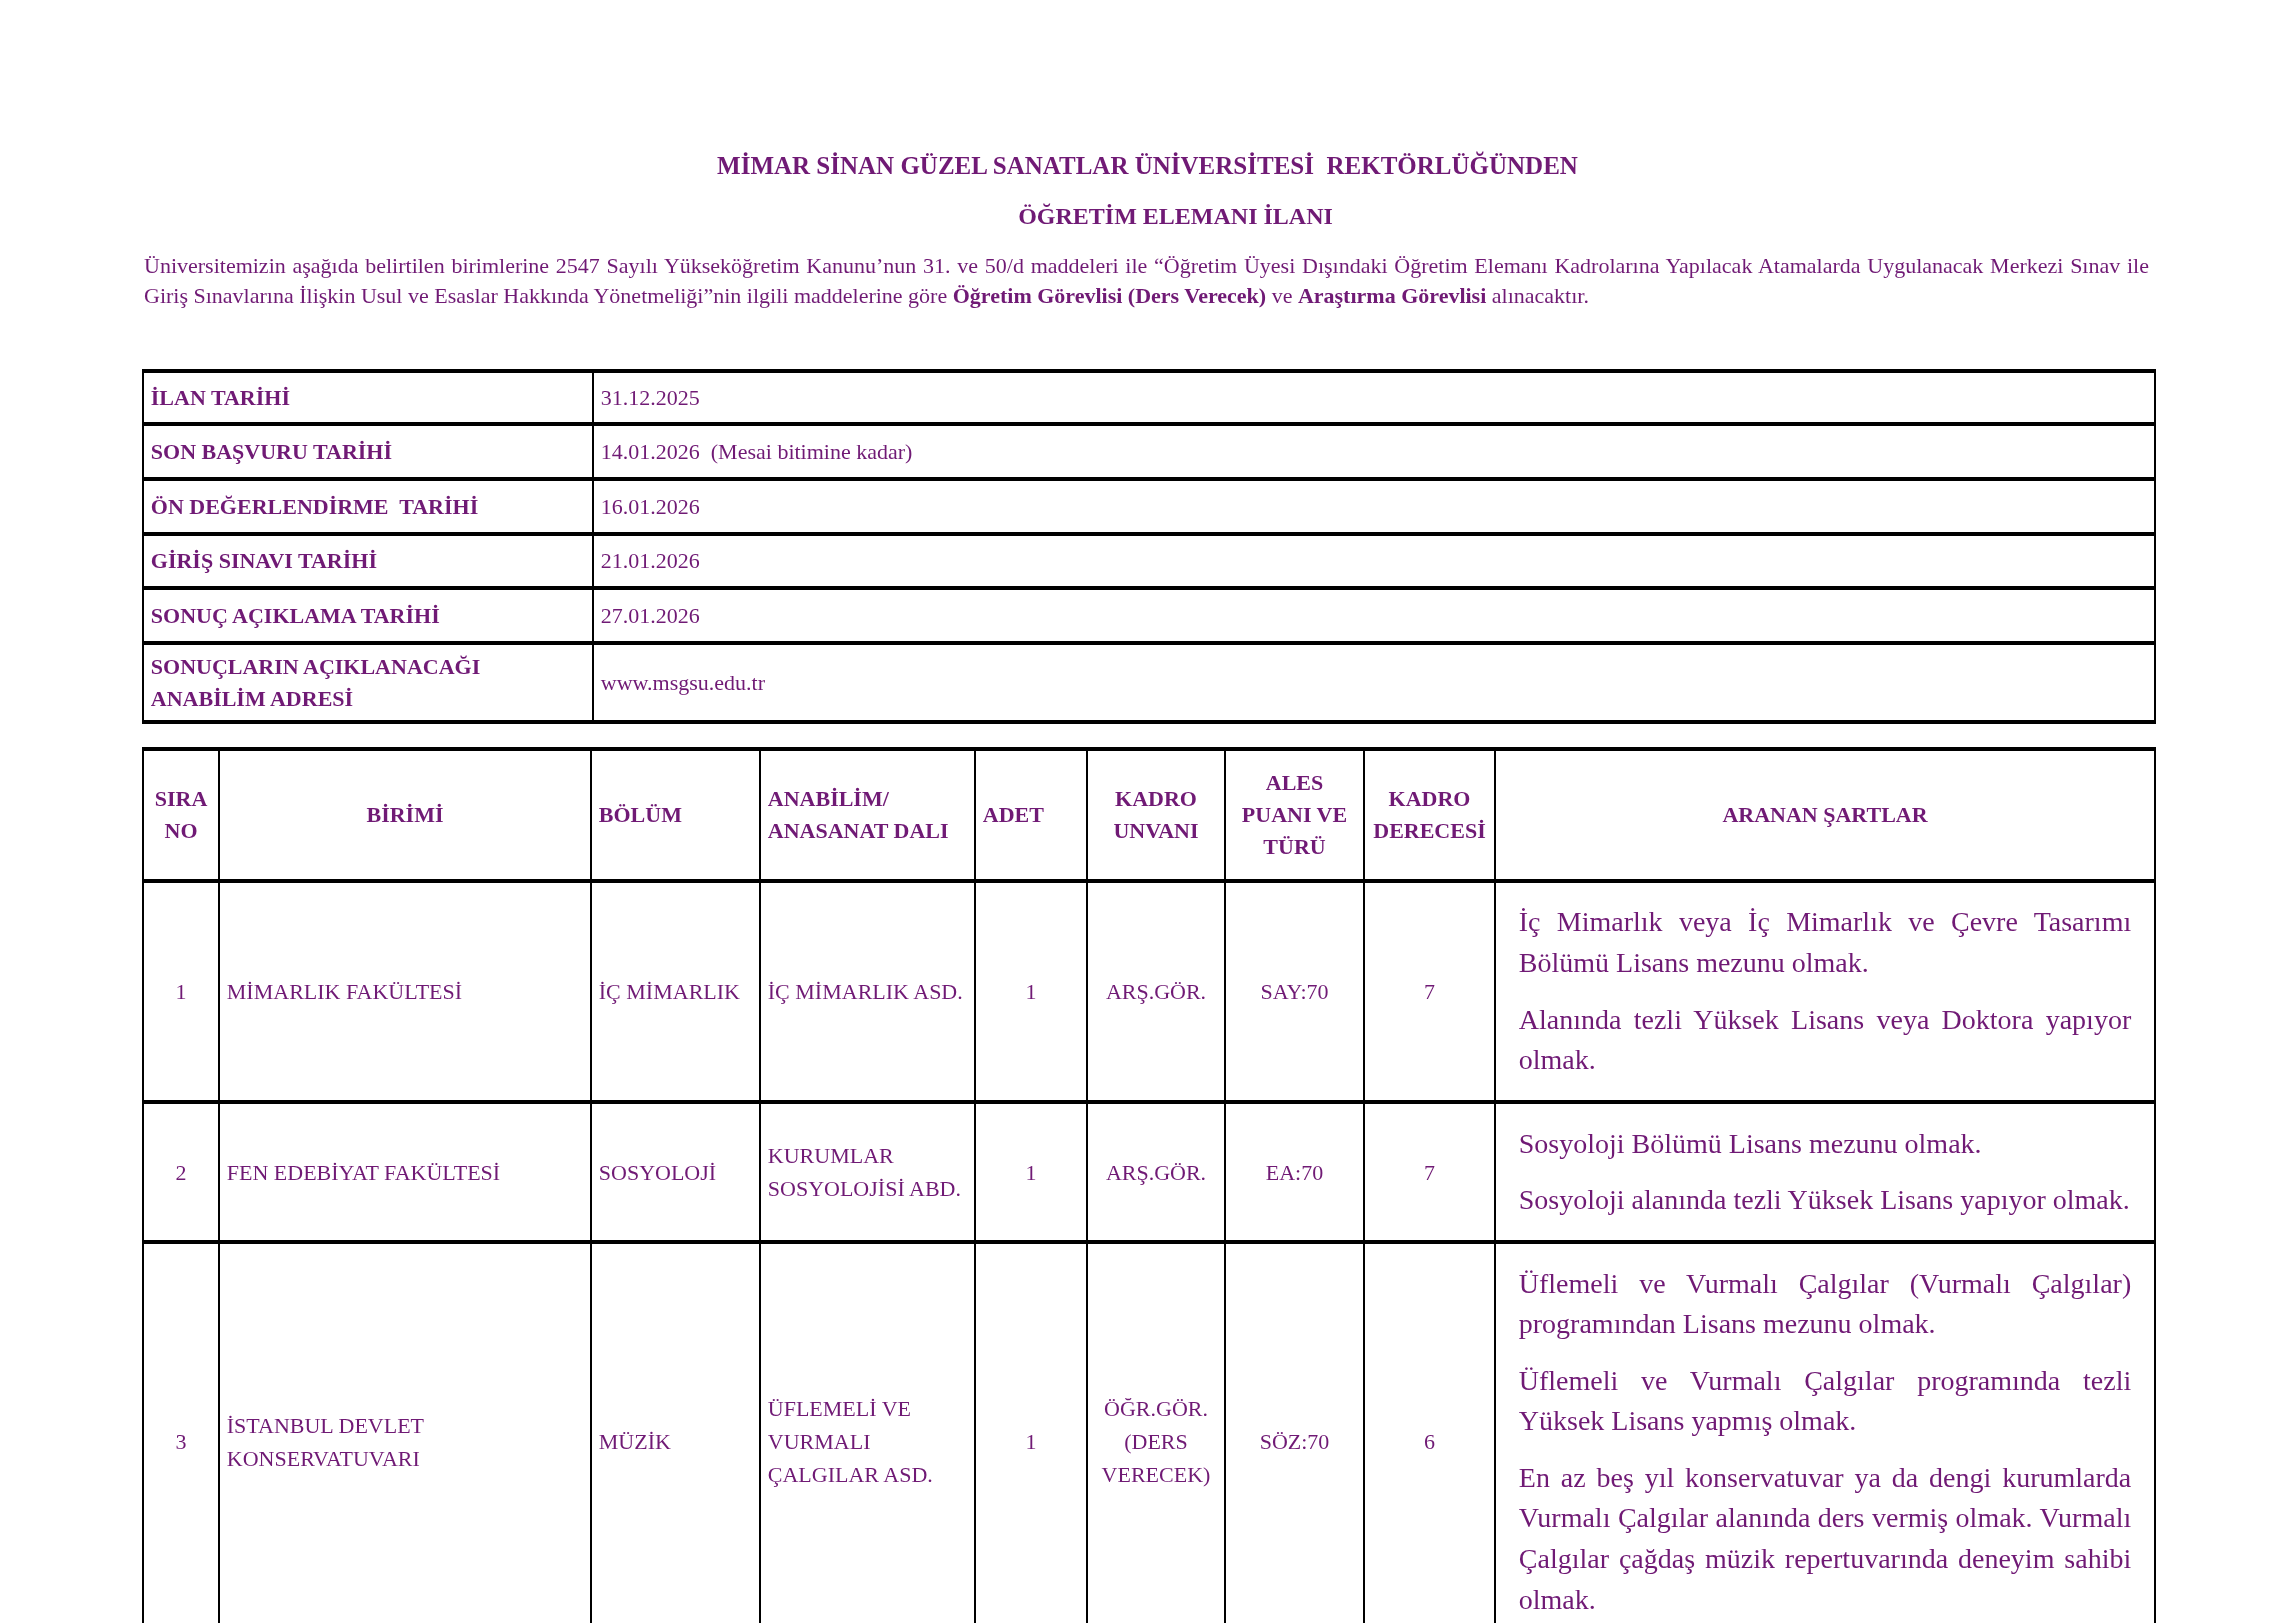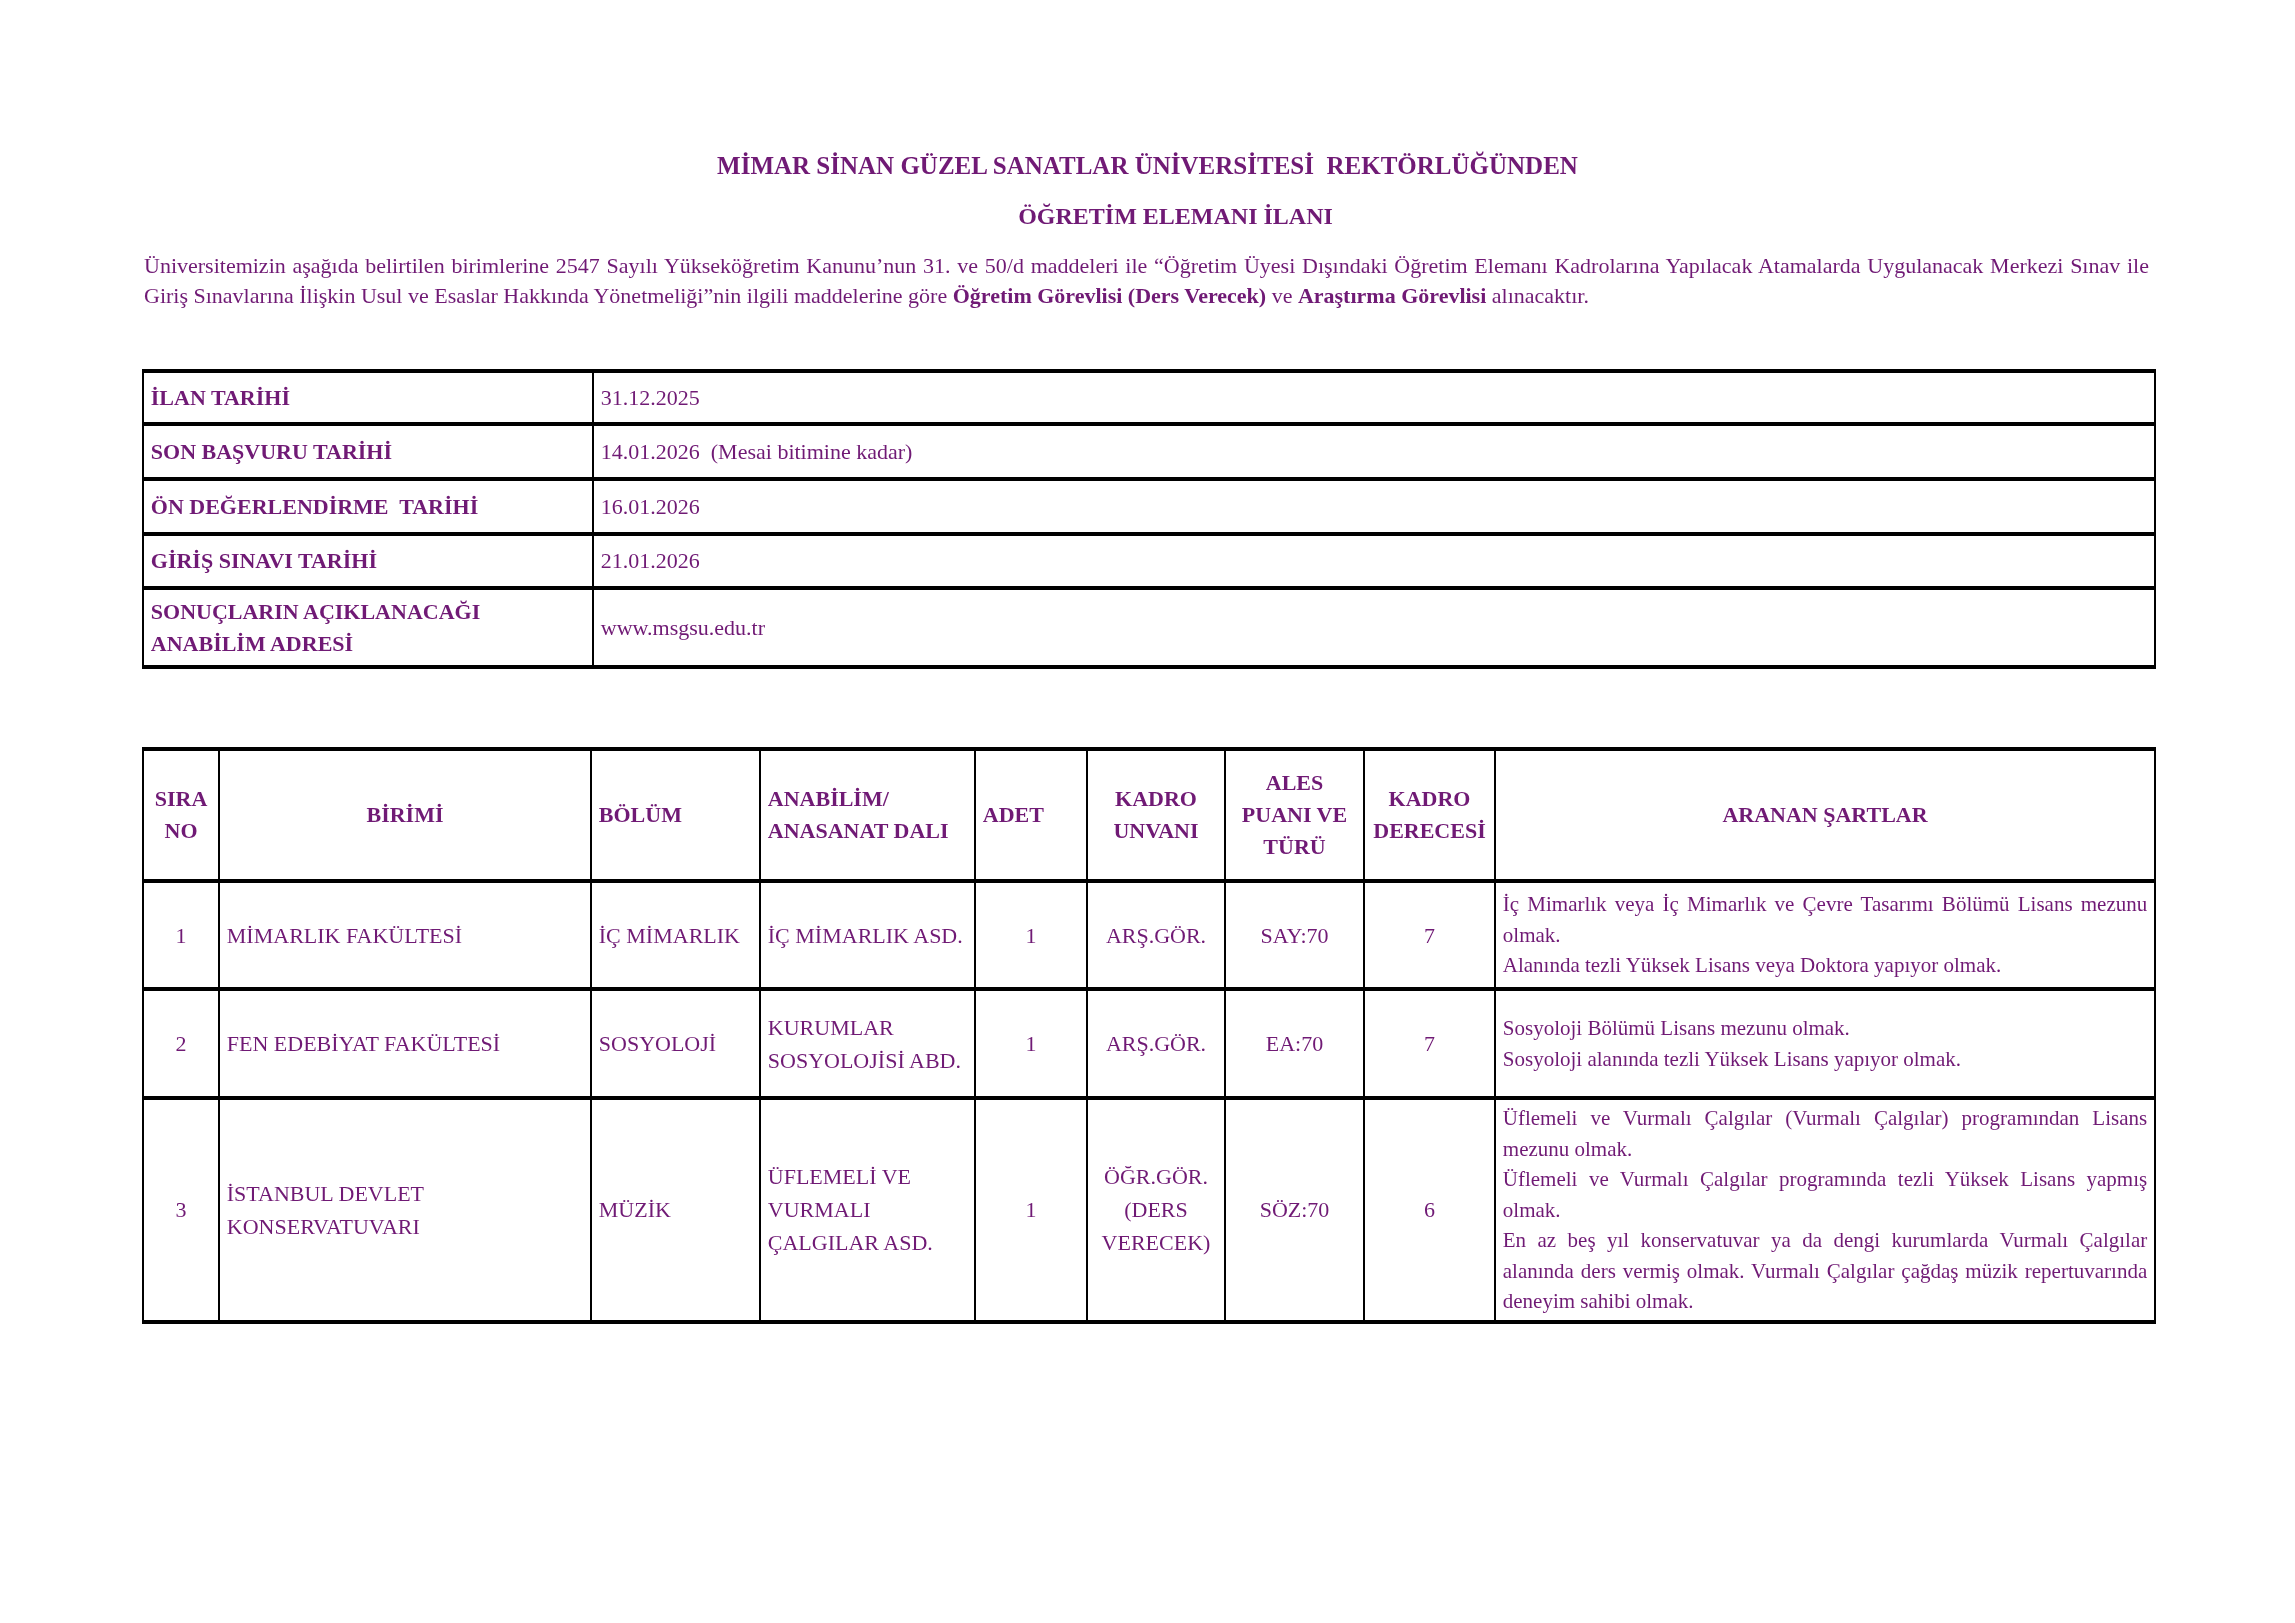--- a/index.html
+++ b/index.html
@@ -64,22 +64,22 @@
     text-align: center;
     white-space: pre-line;
     line-height: 1.45;
   }
   table.positions th.hleft { text-align: left; }
   table.positions td { white-space: pre-line; line-height: 1.5; }
   table.positions td.c { text-align: center; }
   table.positions td.l { text-align: left; }
   td.sartlar { white-space: normal !important; }
   td.sartlar p {
-    margin: 0;
-    font-size: 21px;
+    margin: 16px;
+    font-size: 28px;
     line-height: 1.45;
     text-align: justify;
     white-space: normal;
   }
 </style>
 </head>
 <body>
 
 <div class="page">
 
@@ -102,20 +102,24 @@
       <td class="lbl">SON BAŞVURU TARİHİ</td>
       <td class="val">14.01.2026  (Mesai bitimine kadar)</td>
     </tr>
     <tr style="height:55px">
       <td class="lbl">ÖN DEĞERLENDİRME  TARİHİ</td>
       <td class="val">16.01.2026</td>
     </tr>
     <tr style="height:54px">
       <td class="lbl">GİRİŞ SINAVI TARİHİ</td>
       <td class="val">21.01.2026</td>
+    </tr>
+    <tr style="height:55px">
+      <td class="lbl">SONUÇ AÇIKLAMA TARİHİ</td>
+      <td class="val">27.01.2026</td>
     </tr>
     <tr style="height:79px">
       <td class="lbl">SONUÇLARIN AÇIKLANACAĞI
 ANABİLİM ADRESİ</td>
       <td class="val">www.msgsu.edu.tr</td>
     </tr>
   </tbody>
     </table>
 
   <table class="doc positions">

